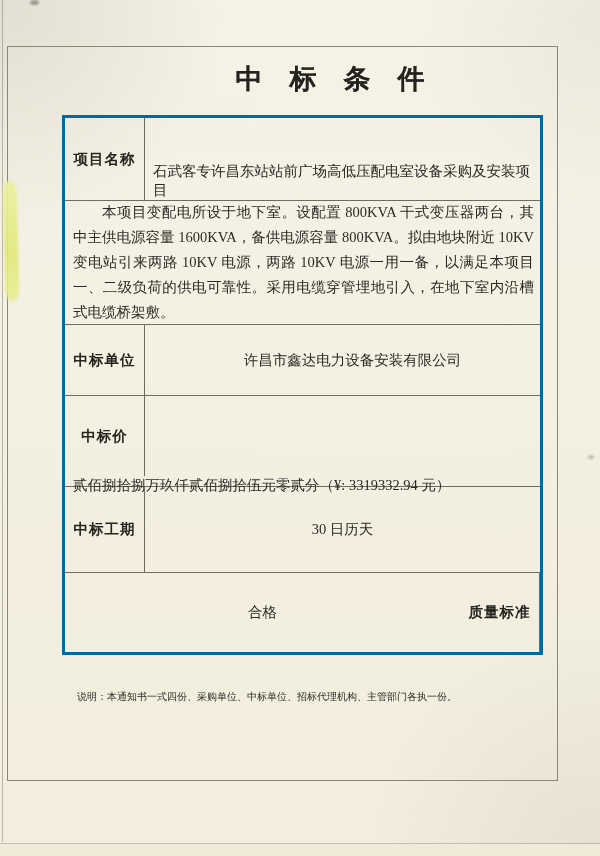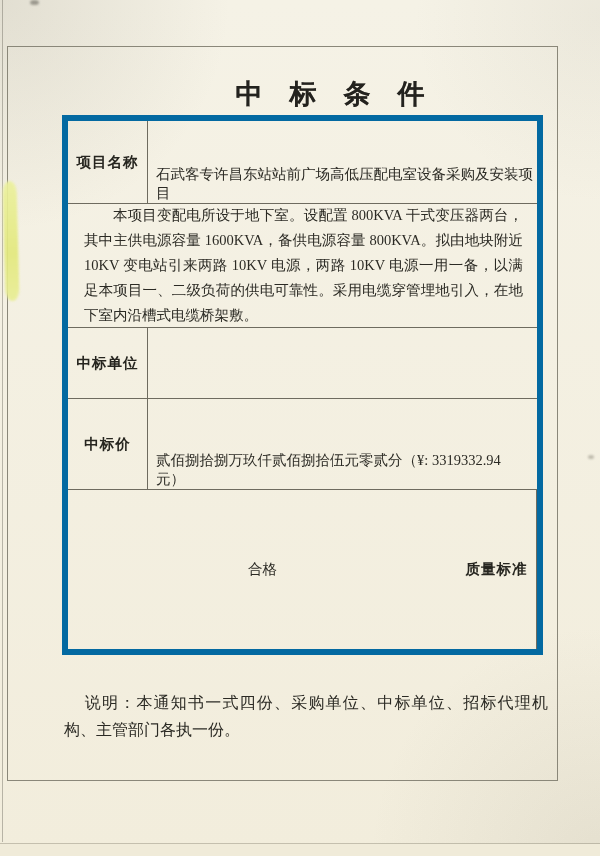--- a/index.html
+++ b/index.html
@@ -22,65 +22,65 @@
   .speck-right{position:absolute;left:588px;top:455px;width:6px;height:4px;background:rgba(140,136,122,0.5);border-radius:50%;filter:blur(1px);}
   
   .frame{position:absolute;left:7px;top:46px;width:549px;height:733px;border:1px solid #8a8779;}
   
   .highlighter{
     position:absolute;left:4px;top:181px;width:14px;height:120px;
     background:linear-gradient(#ecf19e,#e3e97e 60%,#e9ee96);
     border-radius:8px/14px;filter:blur(1.2px);opacity:0.92;transform:rotate(-1.5deg);
   }
   .title{
-    position:absolute;left:120px;top:76px;width:420px;
+    position:absolute;left:120px;top:61px;width:420px;
     text-align:center;font-size:27px;font-weight:bold;color:#23221e;
     letter-spacing:27px;text-indent:27px;white-space:nowrap;
     text-shadow:0 0 0.5px rgba(35,34,30,0.6);
   }
   .table{
     position:absolute;left:62px;top:115px;width:481px;height:540px;
-    border:6px solid #0369a1;display:flex;flex-direction:column;box-sizing:border-box;
+    border:3px solid #0369a1;display:flex;flex-direction:column;box-sizing:border-box;
   }
   .row{display:flex;border-bottom:1px solid #6e6b5f;box-sizing:border-box;}
   .row:last-child{border-bottom:none;}
-  .r1{height:83px;} .r2{height:124px;} .r3{height:71px;gap:20px;} .r4{height:91px;} .r5{height:86px;} .r6{flex:1;}
+  .r1{height:83px;} .r2{height:124px;} .r3{height:71px;gap:20px;} .r4{height:91px;flex-direction:column;} .r5{height:86px;} .r6{flex:1;}
   .cell{box-sizing:border-box;}
   .label{
     width:80px;flex:0 0 80px;border-right:1px solid #6e6b5f;
     display:flex;align-items:center;justify-content:center;
     font-weight:bold;font-size:14.5px;letter-spacing:1px;color:#26251f;
     position:relative;
   }
   .value{
     flex:1;display:flex;align-items:center;font-size:14.5px;color:#2b2a24;
   }
   .value.left{padding-left:8px;padding-right:4px;align-items:flex-end;}
   .value.center{justify-content:center;}
   .para{
-    margin:8px;padding:4px 6px 4px 8px;text-indent:2em;text-align:justify;
+    margin:0;padding:4px 6px 4px 8px;text-indent:2em;text-align:justify;
     line-height:25px;font-size:14.5px;
   }
   
   .stamp-mark{
     position:absolute;left:16px;top:22px;width:28px;height:13px;
     background:rgba(82,79,72,0.45);border-radius:3px;
     filter:blur(2px);transform:rotate(-14deg);
   }
   .overstamp{
     position:relative;
     text-shadow:0.6px 0 0 #26251f,-0.6px 0 0 #26251f,0 0 2px rgba(35,33,30,0.85);
   }
   .overstamp::after{
     content:"";position:absolute;left:-2px;top:-3px;right:-3px;bottom:-2px;
     background:rgba(50,47,43,0.28);filter:blur(1.6px);border-radius:3px;
   }
   .note{
     position:absolute;left:64px;top:673px;width:484px;
-    font-size:16px;line-height:27px;text-indent:1.3em;
+    font-size:10px;line-height:27px;text-indent:1.3em;
     text-align:justify;color:#2b2a24;
   }
 </style>
 </head>
 <body>
 
 <div class="edge-left"></div>
 <div class="edge-bottom"></div>
 <div class="below-edge"></div>
 <div class="speck-top"></div>
@@ -104,31 +104,42 @@
   <div class="row r2">
     <div class="cell value">
       <p class="para">本项目变配电所设于地下室。设配置 800KVA 干式变压器两台，其中主供电源容量 1600KVA，备供电源容量 800KVA。拟由地块附近 10KV 变电站引来两路 10KV 电源，两路 10KV 电源一用一备，以满足本项目一、二级负荷的供电可靠性。采用电缆穿管埋地引入，在地下室内沿槽式电缆桥架敷。</p>
     </div>
   </div>
 
   <div class="row r3">
     <div class="cell label">
       <span>中标单位</span>
     </div>
+    <div class="cell value center">
+      <span>许昌市鑫达电力设备安装有限公司</span>
+    </div>
   </div>
 
   <div class="row r4">
     <div class="cell label">
       <span>中标价</span>
     </div>
     <div class="cell value left">
       <span>贰佰捌拾捌万玖仟贰佰捌拾伍元零贰分（¥: 3319332.94 元）</span>
     </div>
   </div>
 
+  <div class="row r5">
+    <div class="cell label">
+      <span>中标工期</span>
+    </div>
+    <div class="cell value center">
+      <span>30 日历天</span>
+    </div>
+  </div>
 
   <div class="row r6">
     <div class="cell value center">
       <span>合格</span>
     </div>
     <div class="cell label">
       <span>质量标准</span>
     </div>
   </div>
 

